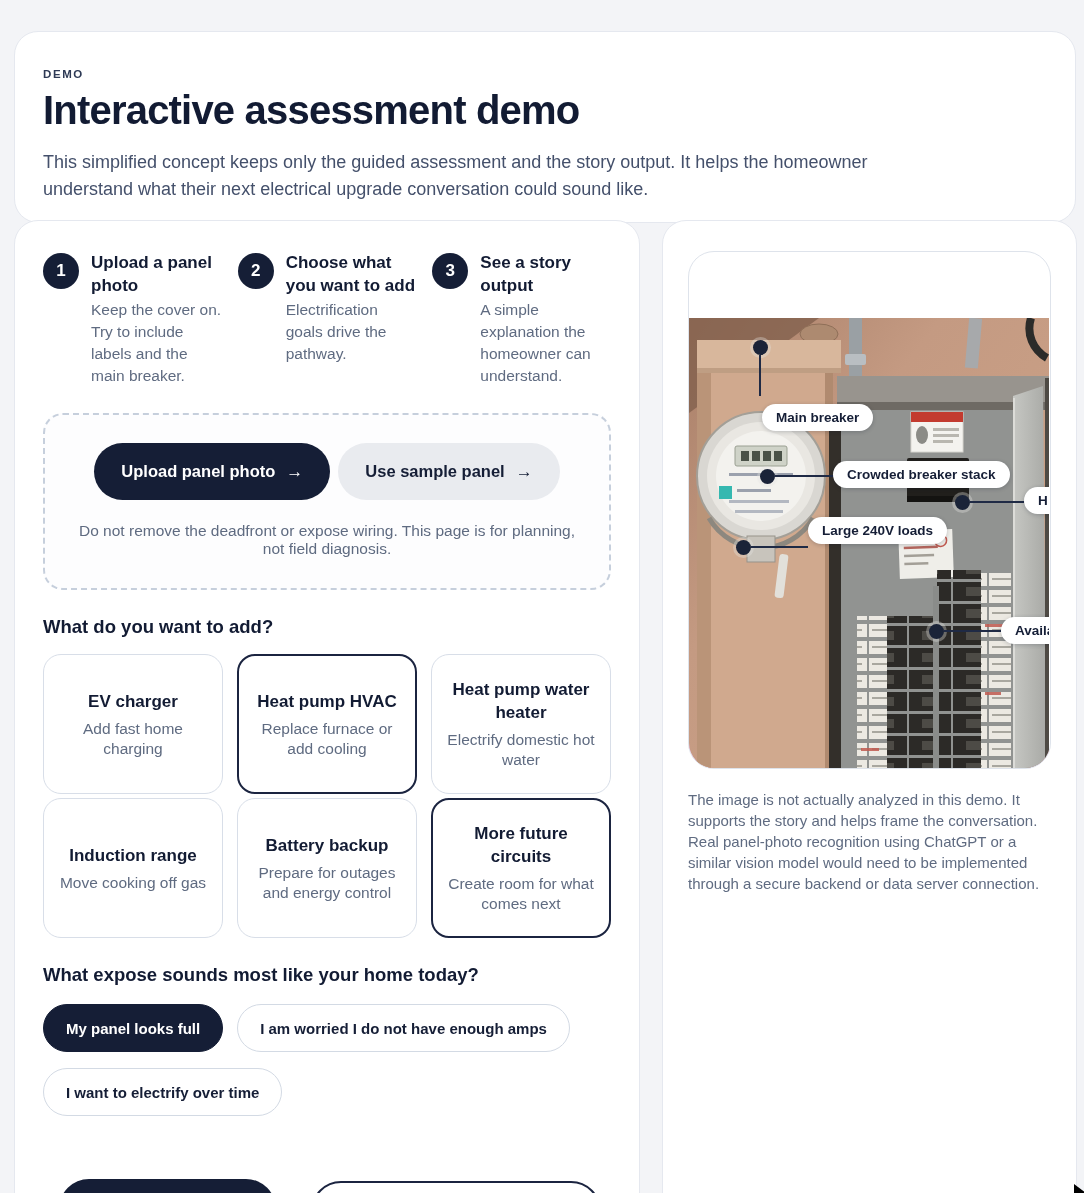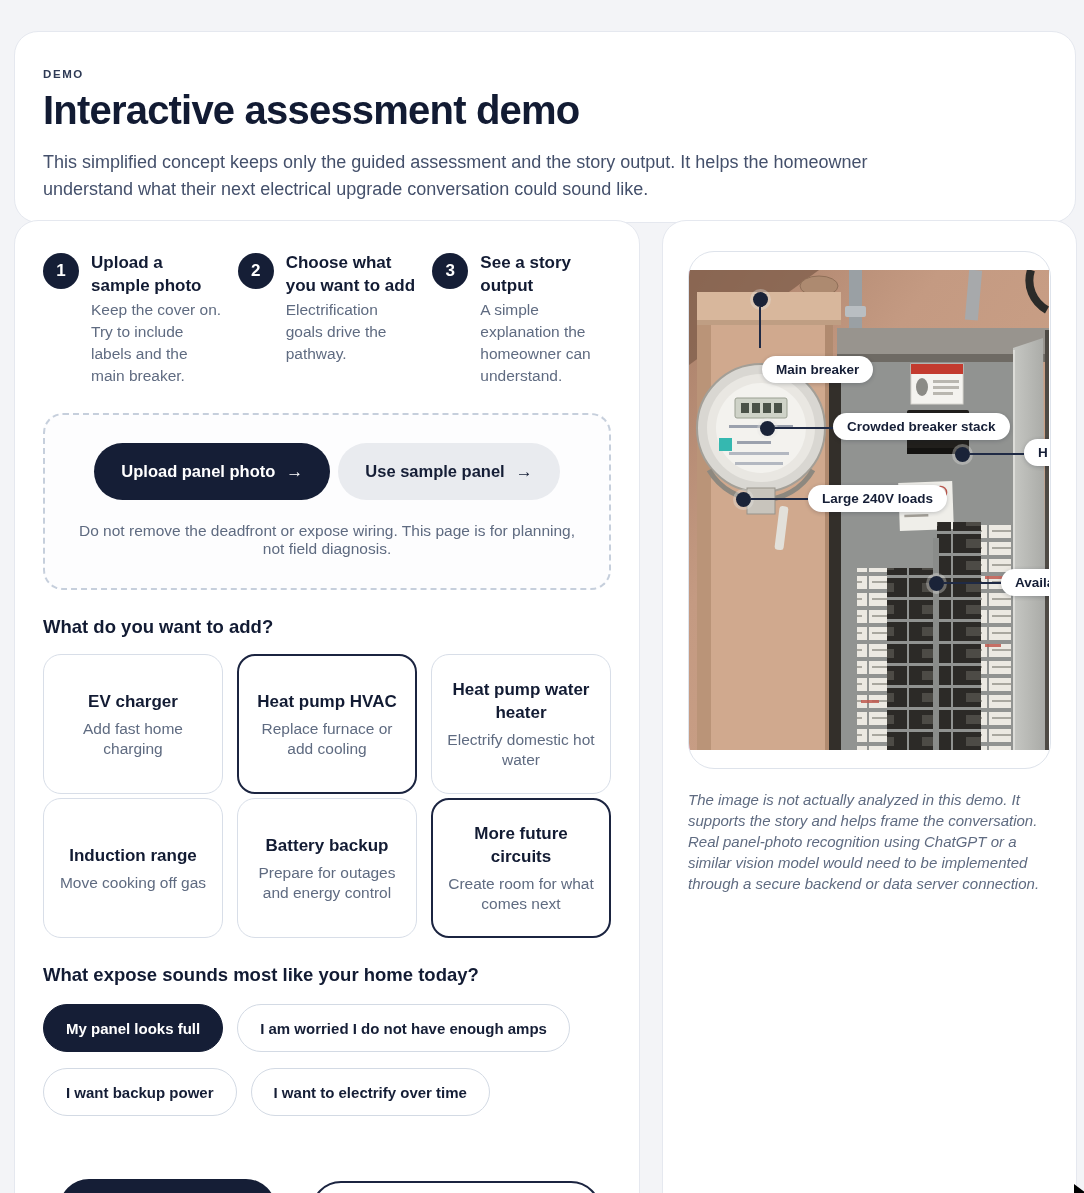--- a/index.html
+++ b/index.html
@@ -79,55 +79,55 @@
     background:#fff; border:2px solid #1b2440; border-radius:30px; cursor:pointer;
   }
 
   
   #right-card { left:662px; top:220px; width:415px; height:1010px; padding:30px 26px 30px 25px; }
   .photo-frame {
     border:1.5px solid #dee3eb; border-radius:26px; overflow:hidden;
     width:363px; height:518px; padding:18px 0; background:#fff;
   }
   .photo {
-    position:relative; width:360px; height:480px; overflow:hidden; background:#f0abfc;
+    position:relative; width:360px; height:480px; overflow:hidden; background:#f0abfc;margin-top:48px;
   }
   .photo svg { display:block; width:360px; height:480px; }
 
   .marker-dot {
     position:absolute; width:15px; height:15px; border-radius:50%;
     background:#1a2338; box-shadow:0 0 0 3px rgba(230,230,225,0.35);
   }
   .marker-line { position:absolute; background:#1f2a45; }
   .callout {
     position:absolute; background:#ffffff; border-radius:999px;
     padding:6px 14px; font-size:13.5px; font-weight:700; color:#151e36;
     white-space:nowrap; box-shadow:0 1px 4px rgba(15,23,42,0.22);
   }
-  .photo-caption { margin-top:20px; font-size:15px; line-height:21px; color:#5f6b81;font-style:italic; }
+  .photo-caption { margin-top:20px; font-size:15px; line-height:21px; color:#5f6b81; }
 
   
   #cursor { position:absolute; left:1074px; top:1184px; width:14px; height:16px; }
 </style>
 </head>
 <body>
 
 <section class="card" id="header-card">
   <div class="eyebrow">DEMO</div>
   <h1 class="page-title">Interactive assessment demo</h1>
   <p class="page-desc">This simplified concept keeps only the guided assessment and the story output. It helps the homeowner understand what their next electrical upgrade conversation could sound like.</p>
 </section>
 
 <section class="card" id="left-card">
 
   <div class="steps">
     <div class="step">
       <div class="step-badge">1</div>
       <div>
-        <div class="step-title">Upload a sample photo</div>
+        <div class="step-title">Upload a panel photo</div>
         <div class="step-desc">Keep the cover on. Try to include labels and the main breaker.</div>
       </div>
     </div>
     <div class="step">
       <div class="step-badge">2</div>
       <div>
         <div class="step-title">Choose what you want to add</div>
         <div class="step-desc">Electrification goals drive the pathway.</div>
       </div>
     </div>
@@ -181,21 +181,20 @@
       <div class="option-title">More future circuits</div>
       <div class="option-desc">Create room for what comes next</div>
     </div>
   </div>
 
   <h2 class="section-heading">What expose sounds most like your home today?</h2>
 
   <div class="chip-wrap">
     <button class="chip selected">My panel looks full</button>
     <button class="chip">I am worried I do not have enough amps</button>
-    <button class="chip">I want backup power</button>
     <button class="chip">I want to electrify over time</button>
   </div>
 
   <button class="cutoff-btn-dark"></button>
   <button class="cutoff-btn-outline"></button>
 </section>
 
 <section class="card" id="right-card">
   <div class="photo-frame">
     <div class="photo">
@@ -300,21 +299,21 @@
       <div class="marker-dot" style="left:71px; top:151px;"></div>
       <div class="marker-line" style="left:86px; top:157px; width:58px; height:2px;"></div>
       <div class="callout" style="left:144px; top:143px;">Crowded breaker stack</div>
 
       <div class="marker-dot" style="left:266px; top:177px;"></div>
       <div class="marker-line" style="left:281px; top:183px; width:54px; height:2px;"></div>
       <div class="callout" style="left:335px; top:169px; padding-right:40px;">H</div>
 
       <div class="marker-dot" style="left:47px; top:222px;"></div>
       <div class="marker-line" style="left:62px; top:228px; width:57px; height:2px;"></div>
-      <div class="callout" style="left:119px; top:215px;">Large 240V loads</div>
+      <div class="callout" style="left:119px; top:199px;">Large 240V loads</div>
 
       <div class="marker-dot" style="left:240px; top:306px;"></div>
       <div class="marker-line" style="left:255px; top:312px; width:57px; height:2px;"></div>
       <div class="callout" style="left:312px; top:299px; padding-right:40px;">Availa</div>
     </div>
   </div>
 
   <p class="photo-caption">The image is not actually analyzed in this demo. It supports the story and helps frame the conversation. Real panel-photo recognition using ChatGPT or a similar vision model would need to be implemented through a secure backend or data server connection.</p>
 </section>
 

